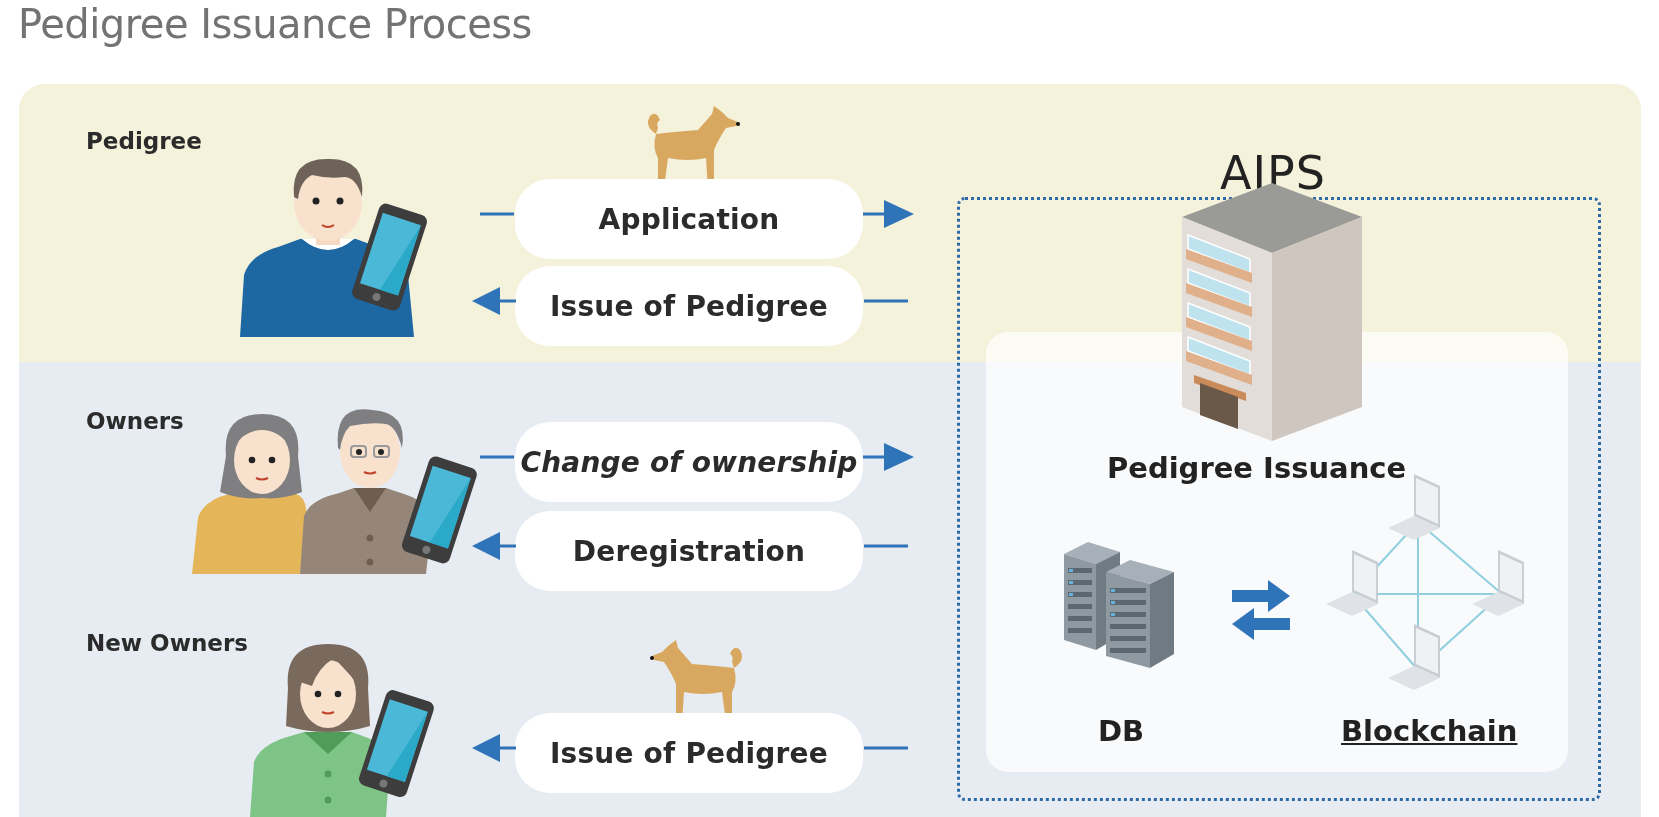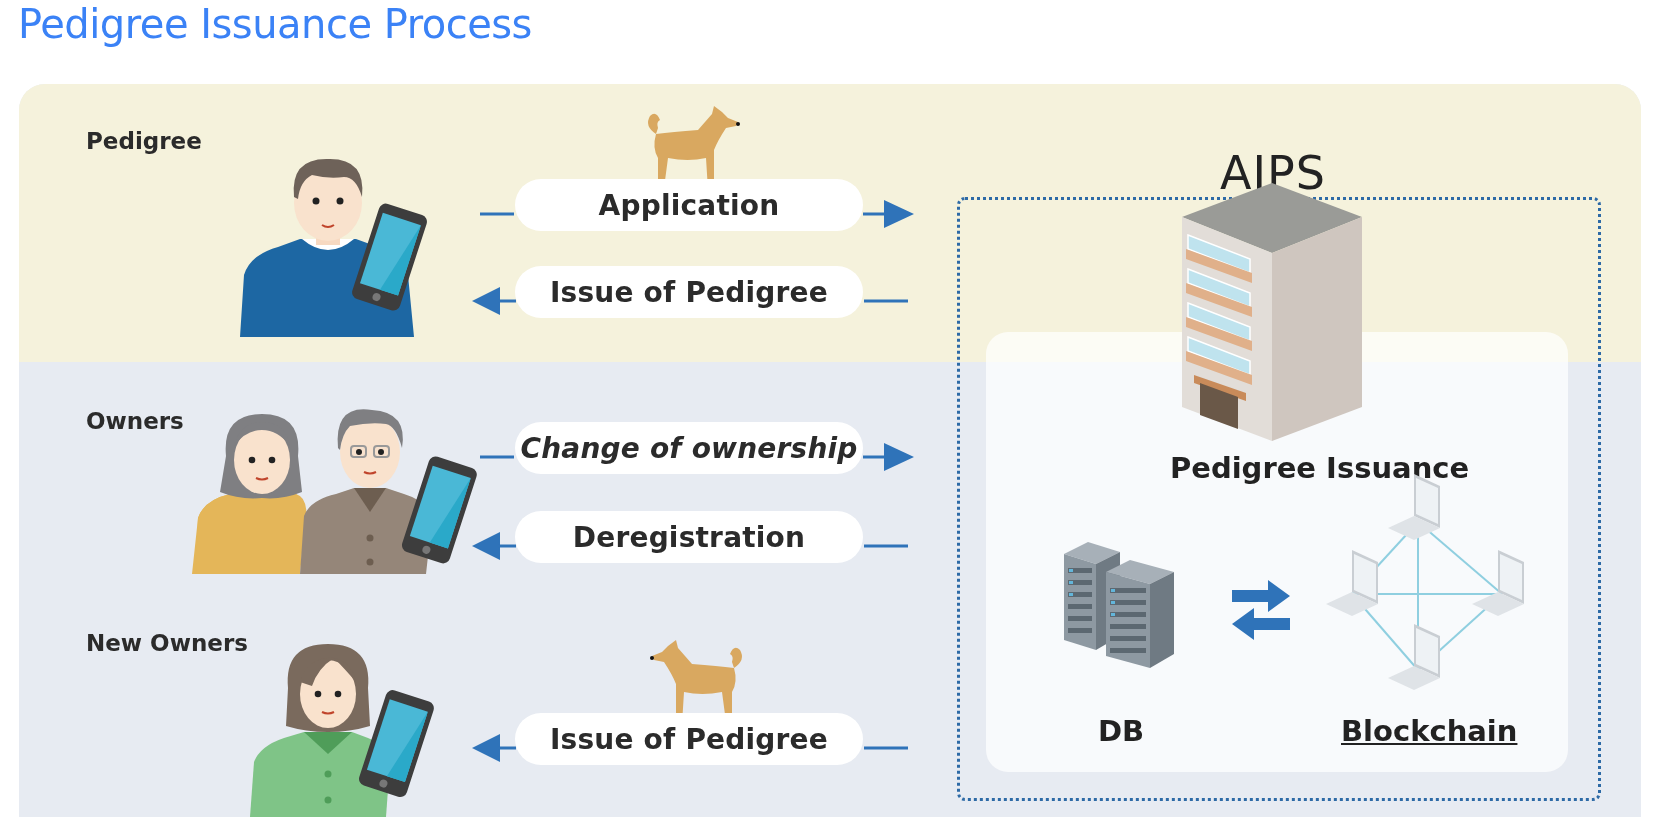--- a/index.html
+++ b/index.html
@@ -1,25 +1,25 @@
 <!DOCTYPE html>
 <html><head>
 <meta charset="utf-8">
 <style>
   html, body { margin:0; padding:0; background:#ffffff; }
   body { width:1659px; height:817px; position:relative; overflow:hidden;
          font-family:"DejaVu Sans","Liberation Sans",sans-serif; color:#2b2b2b; }
   .page-title { position:absolute; left:18px; top:0px; font-size:40px; font-weight:400;
-                letter-spacing:-0.5px; color:#3b82f6; line-height:48px; }
+                letter-spacing:-0.5px; color:#737373; line-height:48px; }
   .panel { position:absolute; left:19px; top:84px; width:1622px; height:733px;
            border-radius:26px 26px 0 0; overflow:hidden; background:#e7ebf2; }
   .band-top { position:absolute; left:0; top:0; width:100%; height:278px; background:#f5f2dc; }
   .band-bottom { position:absolute; left:0; top:278px; width:100%; height:455px; background:#e7ebf2; }
   .group-label { position:absolute; font-size:23px; font-weight:700; color:#2b2b2b; }
-  .pill { position:absolute; width:348px; height:52px; background:#ffffff; border-radius:35px;
+  .pill { position:absolute; width:348px; height:80px; background:#ffffff; border-radius:35px;
           display:flex; align-items:center; justify-content:center;
           font-size:28px; font-weight:700; color:#2b2b2b; white-space:nowrap; letter-spacing:0.2px; }
   .arrow { position:absolute; }
   .aips-label { position:absolute; left:1220px; top:146px; font-size:46px; color:#222; letter-spacing:1px; }
   .aips-box { position:absolute; left:957px; top:197px; width:644px; height:604px;
               border:3px dotted #2d6aa6; border-radius:8px; box-sizing:border-box; }
   .inner-box { position:absolute; left:986px; top:332px; width:582px; height:440px;
                background:rgba(255,255,255,0.72); border-radius:22px; }
   .sys-label { position:absolute; font-size:29px; font-weight:700; color:#222; white-space:nowrap; }
   svg { position:absolute; overflow:visible; }
@@ -167,21 +167,21 @@
   </g>
   <g fill="#e0b08a">
     <path d="M6 66 L72 90 L72 100 L6 76 Z"></path>
     <path d="M6 100 L72 124 L72 134 L6 110 Z"></path>
     <path d="M6 134 L72 158 L72 168 L6 144 Z"></path>
     <path d="M6 168 L72 192 L72 202 L6 178 Z"></path>
   </g>
   <path d="M14 192 L66 210 L66 218 L14 200 Z" fill="#c98b5a"></path>
   <path d="M20 200 L58 214 L58 246 L20 232 Z" fill="#6a5848"></path>
 </svg>
-<div class="sys-label" style="left:1170px;top:451px;">Pedigree Issuance</div>
+<div class="sys-label" style="left:1107px;top:451px;">Pedigree Issuance</div>
 
 <svg style="left:1062px;top:540px;" width="114" height="128" viewBox="0 0 114 128">
   <path d="M2 14 L26 2 L58 12 L34 24 Z" fill="#a7b0b8"></path>
   <path d="M2 14 L34 24 L34 110 L2 100 Z" fill="#8e99a2"></path>
   <path d="M34 24 L58 12 L58 96 L34 110 Z" fill="#6f7a83"></path>
   <g fill="#5c6871">
     <rect x="6" y="28" width="24" height="5"></rect>
       <rect x="6" y="40" width="24" height="5"></rect>
     <rect x="6" y="52" width="24" height="5"></rect>
       <rect x="6" y="64" width="24" height="5"></rect>

